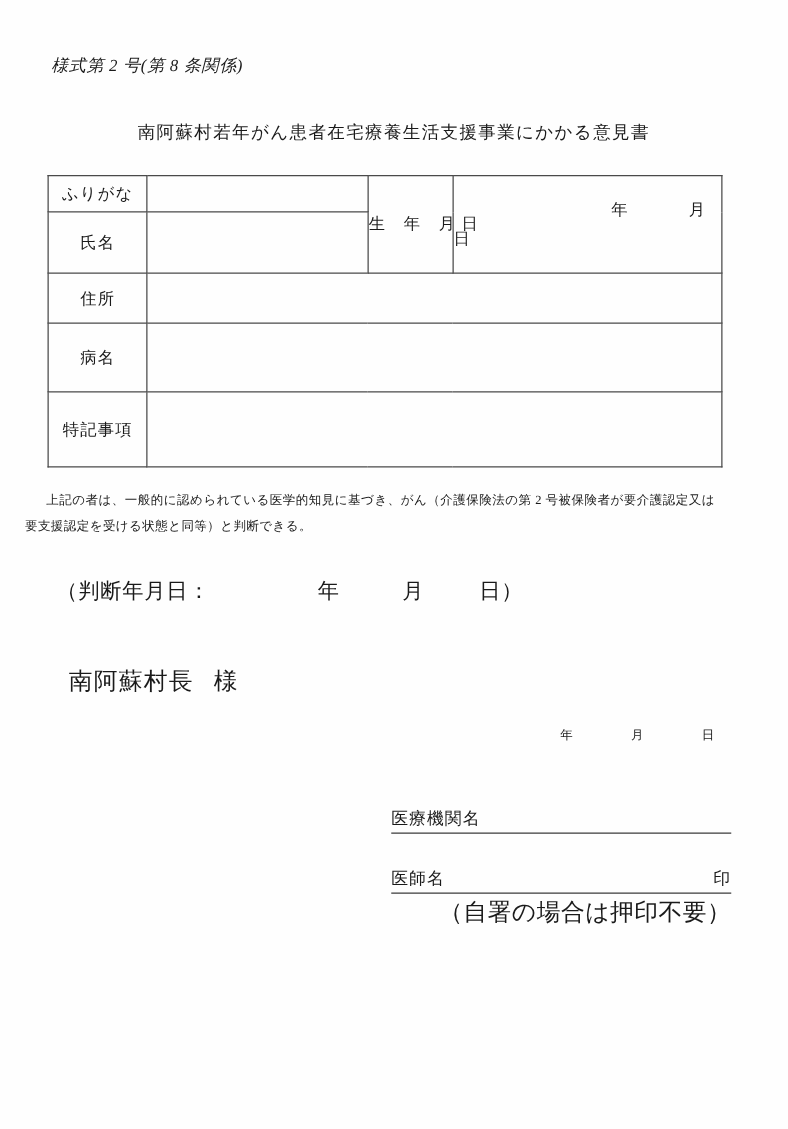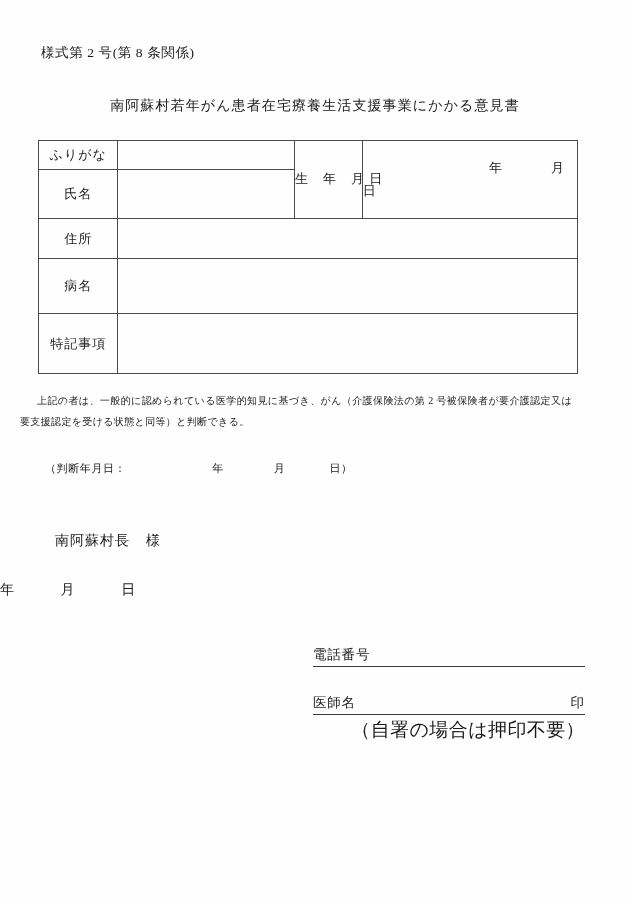--- a/index.html
+++ b/index.html
@@ -21,20 +21,21 @@
   }
 
   
   .form-no {
     position: absolute;
     left: 41px;
     top: 44px;
     font-size: 13.5px;
     letter-spacing: 0.6px;
     white-space: nowrap;
+    font-style: italic;
   }
   .doc-title {
     position: absolute;
     left: 0;
     top: 97px;
     width: 630px;
     text-align: center;
     font-size: 14px;
     letter-spacing: 1.1px;
     white-space: nowrap;
@@ -109,47 +110,48 @@
     line-height: 2.05;
     text-indent: 1.7em;
     text-align: justify;
     letter-spacing: 0.35px;
   }
 
   .judge-date {
     position: absolute;
     left: 45px;
     top: 461px;
-    font-size: 11px;
+    font-size: 17px;
     letter-spacing: 0.6px;
     white-space: nowrap;
     font-family: Liberation Serif, serif;
   }
   .judge-date .sp-lg { display: inline-block; width: 86px; }
   .judge-date .sp-md { display: inline-block; width: 50px; }
   .judge-date .sp-sm { display: inline-block; width: 44px; }
 
   .addressee {
     position: absolute;
     left: 55px;
     top: 532px;
-    font-size: 14px;
+    font-size: 19px;
     letter-spacing: 1px;
     white-space: nowrap;
   }
   .addressee .sp { display: inline-block; width: 16px; }
 
   .issue-date {
     position: absolute;
     left: 0;
     top: 581px;
     width: 630px;
-    padding-right: 45px;
+    padding-right: 58px;
     box-sizing: border-box;
-    font-size: 14px;
+    text-align: right;
+    font-size: 10px;
     letter-spacing: 0.6px;
     white-space: nowrap;
   }
   .issue-date .sp-a { display: inline-block; width: 46px; }
   .issue-date .sp-b { display: inline-block; width: 46px; }
 
   
   .sig-block {
     position: absolute;
     left: 313px;
@@ -240,26 +242,26 @@
   <div class="statement">上記の者は、一般的に認められている医学的知見に基づき、がん（介護保険法の第 2 号被保険者が要介護認定又は要支援認定を受ける状態と同等）と判断できる。</div>
 
   <div class="judge-date"><span>（判断年月日：</span><span class="sp-lg"></span><span>年</span><span class="sp-md"></span><span>月</span><span class="sp-sm"></span><span>日）</span></div>
 
   <div class="addressee"><span>南阿蘇村長</span><span class="sp"></span><span>様</span></div>
 
   <div class="issue-date"><span>年</span><span class="sp-a"></span><span>月</span><span class="sp-b"></span><span>日</span></div>
 
   <div class="sig-block">
 
-
-
     <div class="sig-row">
       <div class="sig-line"></div>
-      <div class="sig-label">電話番号</div>
+      <div class="sig-label">医療機関名</div>
     </div>
+
+
 
     <div class="sig-row">
       <div class="sig-line"></div>
       <div class="sig-label">医師名</div>
       <div class="sig-seal">印</div>
       <div class="sig-note">（自署の場合は押印不要）</div>
     </div>
 
   </div>
 

